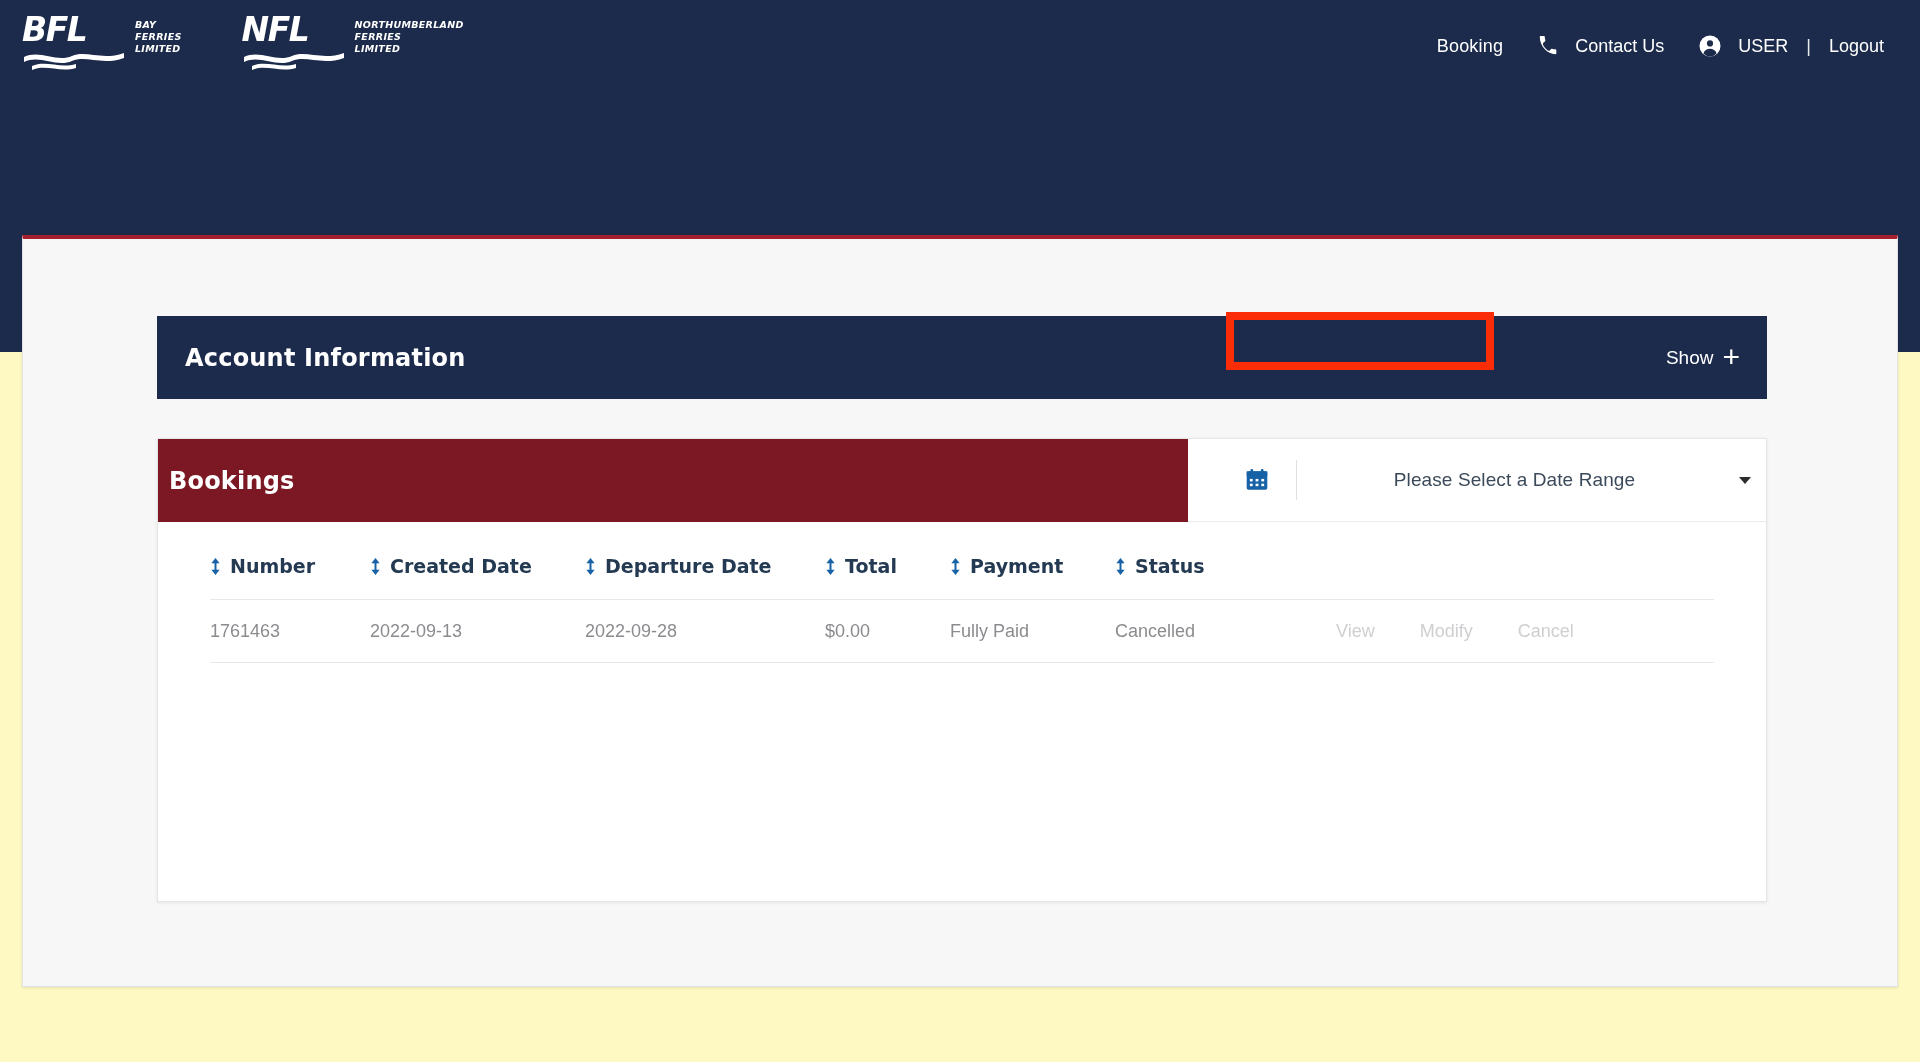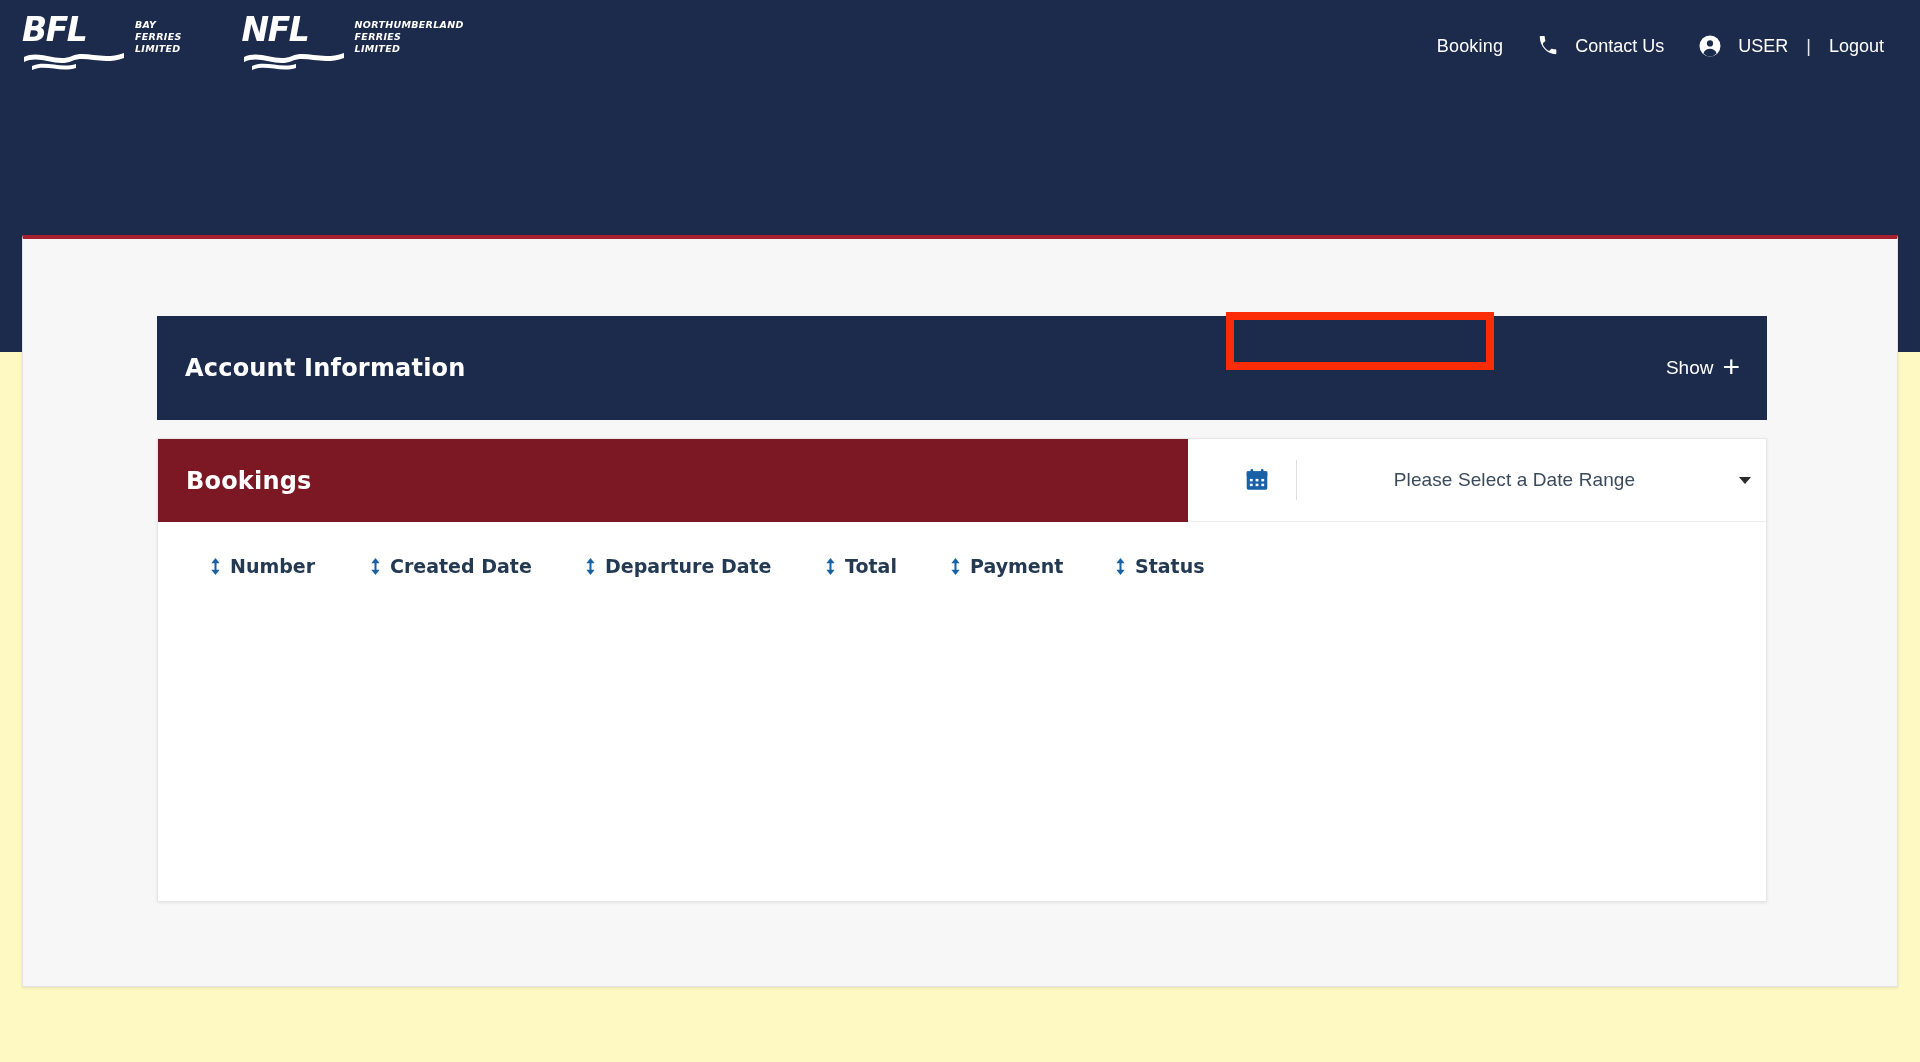--- a/index.html
+++ b/index.html
@@ -100,21 +100,21 @@
     border: 1px solid #e3e3e5;
     border-top: 4px solid #a62030;
     box-shadow: 0 1px 3px rgba(0,0,0,0.10);
   }
 
   
   .account-bar {
     position: absolute;
     left: 134px; top: 77px;
     width: 1610px;
-    height: 104px;
+    height: 83px;
     background: #1c2b4b;
     display: flex;
     align-items: center;
     justify-content: space-between;
     padding: 0 27px 0 28px;
     cursor: pointer;
   }
   .account-title {
     font-family: "DejaVu Sans", sans-serif;
     font-size: 24px;
@@ -149,21 +149,21 @@
   }
   .bookings-topbar {
     display: flex;
     height: 83px;
   }
   .bookings-title-box {
     width: 1030px;
     background: #7b1824;
     display: flex;
     align-items: center;
-    padding-left: 28px;
+    padding-left: 11px;
   }
   .bookings-title {
     font-family: "DejaVu Sans", sans-serif;
     font-size: 24px;
     font-weight: 700;
     color: #ffffff;
     letter-spacing: 0.2px;
   }
   .daterange-box {
     flex: 1;
@@ -442,20 +442,35 @@
                   <span>Status</span>
                 </span>
               </th>
               <th class="col-actions"></th>
             </tr>
           </thead>
 
           <tbody>
 
 
+            <tr>
+              <td class="col-number">1761463</td>
+              <td class="col-created">2022-09-13</td>
+              <td class="col-departure">2022-09-28</td>
+              <td class="col-total">$0.00</td>
+              <td class="col-payment">Fully Paid</td>
+              <td class="col-status">Cancelled</td>
+              <td class="col-actions actions-cell">
+                <span class="actions-inner">
+                  <span class="act-link disabled">View</span>
+                  <span class="act-link disabled">Modify</span>
+                  <span class="act-link disabled">Cancel</span>
+                </span>
+              </td>
+            </tr>
 
 
           </tbody>
         </table>
       </div>
 
     </div>
   </div>
 
   <div class="annot-box"></div>

